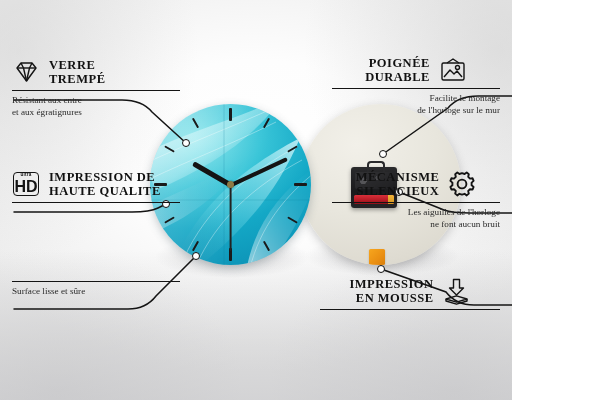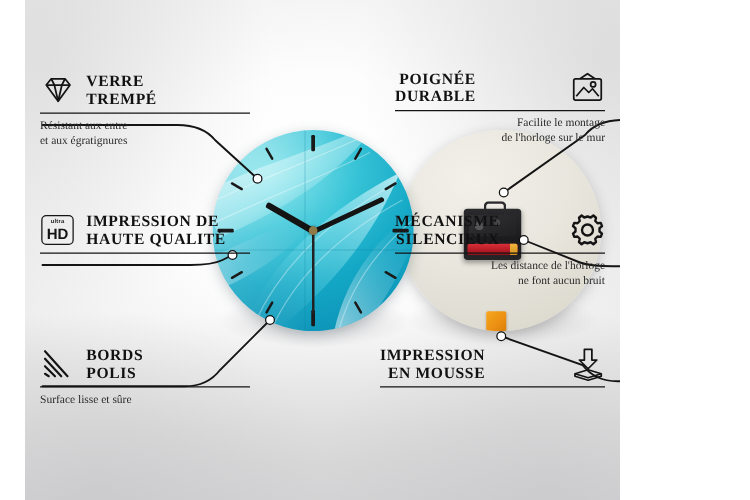--- a/index.html
+++ b/index.html
@@ -8,26 +8,25 @@
   }
   body {
     width: 600px;
     height: 400px;
     overflow: hidden;
     font-family: "Liberation Serif", serif;
     background: #ffffff;
   }
   .stage {
     position: relative;
-    width: 476px;
+    width: 512px;
     height: 400px;
     overflow: hidden;
     background:
       radial-gradient(ellipse 62% 55% at 50% 38%, #ffffff 0%, #fdfdfd 42%, #f4f4f4 72%, #ececec 100%);
-    margin-left: 20px;
   }
   
   .vig {
     position: absolute;
     pointer-events: none;
   }
   .vig-l {
     left: -60px; top: -40px; width: 260px; height: 300px;
     background: radial-gradient(ellipse at 30% 30%, rgba(200,200,200,.40) 0%, rgba(200,200,200,0) 70%);
   }
@@ -203,21 +202,21 @@
     width: 168px;
   }
   .feature.left  { text-align: left;  left: 12px; }
   .feature.right { text-align: right; right: 12px; }
 
   .feat-head {
     display: flex;
     align-items: center;
     gap: 9px;
   }
-  .feature.right .feat-head { justify-content: space-between; }
+  .feature.right .feat-head { justify-content: center; }
 
   .feat-icon {
     flex: 0 0 auto;
     width: 28px; height: 28px;
     display: flex;
     align-items: center;
     justify-content: center;
     color: #141414;
   }
   .feat-icon svg { display: block; }
@@ -256,21 +255,21 @@
   }
   .hd-badge .u {
     font-family: "Liberation Sans", sans-serif;
     font-size: 4.6px;
     font-weight: bold;
     letter-spacing: .2px;
     color: #141414;
   }
   .hd-badge .h {
     font-family: "Liberation Sans", sans-serif;
-    font-size: 12px;
+    font-size: 16px;
     font-weight: bold;
     color: #141414;
     margin-top: .5px;
   }
 </style>
 </head>
 <body>
 
 <div class="stage">
 
@@ -400,34 +399,20 @@
           <span class="h">HD</span>
         </span>
       </span>
       <span class="feat-title">IMPRESSION DE
 HAUTE QUALITÉ</span>
     </div>
     <div class="rule"></div>
   </div>
 
   <div class="feature left" style="top:277px;">
-    <div class="feat-head">
-      <span class="feat-icon">
-        <svg width="27" height="24" viewBox="0 0 27 24">
-          <g stroke="#141414" stroke-width="1.7" stroke-linecap="round">
-            <line x1="3" y1="2" x2="21" y2="22"></line>
-            <line x1="3" y1="8" x2="16" y2="22"></line>
-            <line x1="3" y1="14" x2="11" y2="22"></line>
-            <line x1="3" y1="20" x2="6" y2="22"></line>
-          </g>
-        </svg>
-      </span>
-      <span class="feat-title">BORDS
-POLIS</span>
-    </div>
     <div class="rule"></div>
     <div class="feat-sub">Surface lisse et sûre</div>
   </div>
 
   <div class="feature right" style="top:56px;">
     <div class="feat-head">
       <span class="feat-title">POIGNÉE
 DURABLE</span>
       <span class="feat-icon">
         <svg width="28" height="25" viewBox="0 0 28 25">
@@ -452,21 +437,21 @@
       <span class="feat-icon">
         <svg width="28" height="28" viewBox="0 0 28 28">
           <g fill="none" stroke="#141414" stroke-width="1.9" stroke-linejoin="round">
             <path d="M14,3.2 L16.6,4.0 L18.7,2.4 L20.8,4.2 L20.2,6.8 L22.0,8.6 L24.6,8.3 L25.6,10.9 L23.6,12.6 L23.6,15.2 L25.6,16.9 L24.6,19.5 L22.0,19.2 L20.2,21.0 L20.8,23.6 L18.7,25.4 L16.6,23.8 L14,24.6 L11.4,23.8 L9.3,25.4 L7.2,23.6 L7.8,21.0 L6.0,19.2 L3.4,19.5 L2.4,16.9 L4.4,15.2 L4.4,12.6 L2.4,10.9 L3.4,8.3 L6.0,8.6 L7.8,6.8 L7.2,4.2 L9.3,2.4 L11.4,4.0 Z"></path>
             <circle cx="14" cy="14" r="4.4"></circle>
           </g>
         </svg>
       </span>
     </div>
     <div class="rule"></div>
-    <div class="feat-sub">Les distance de l'horloge
+    <div class="feat-sub">Les aiguilles de l'horloge
 ne font aucun bruit</div>
   </div>
 
   <div class="feature right" style="top:277px; width:180px;">
     <div class="feat-head">
       <span class="feat-title">IMPRESSION
 EN MOUSSE</span>
       <span class="feat-icon">
         <svg width="27" height="27" viewBox="0 0 27 27">
           <g fill="none" stroke="#141414" stroke-width="1.4" stroke-linejoin="round">

